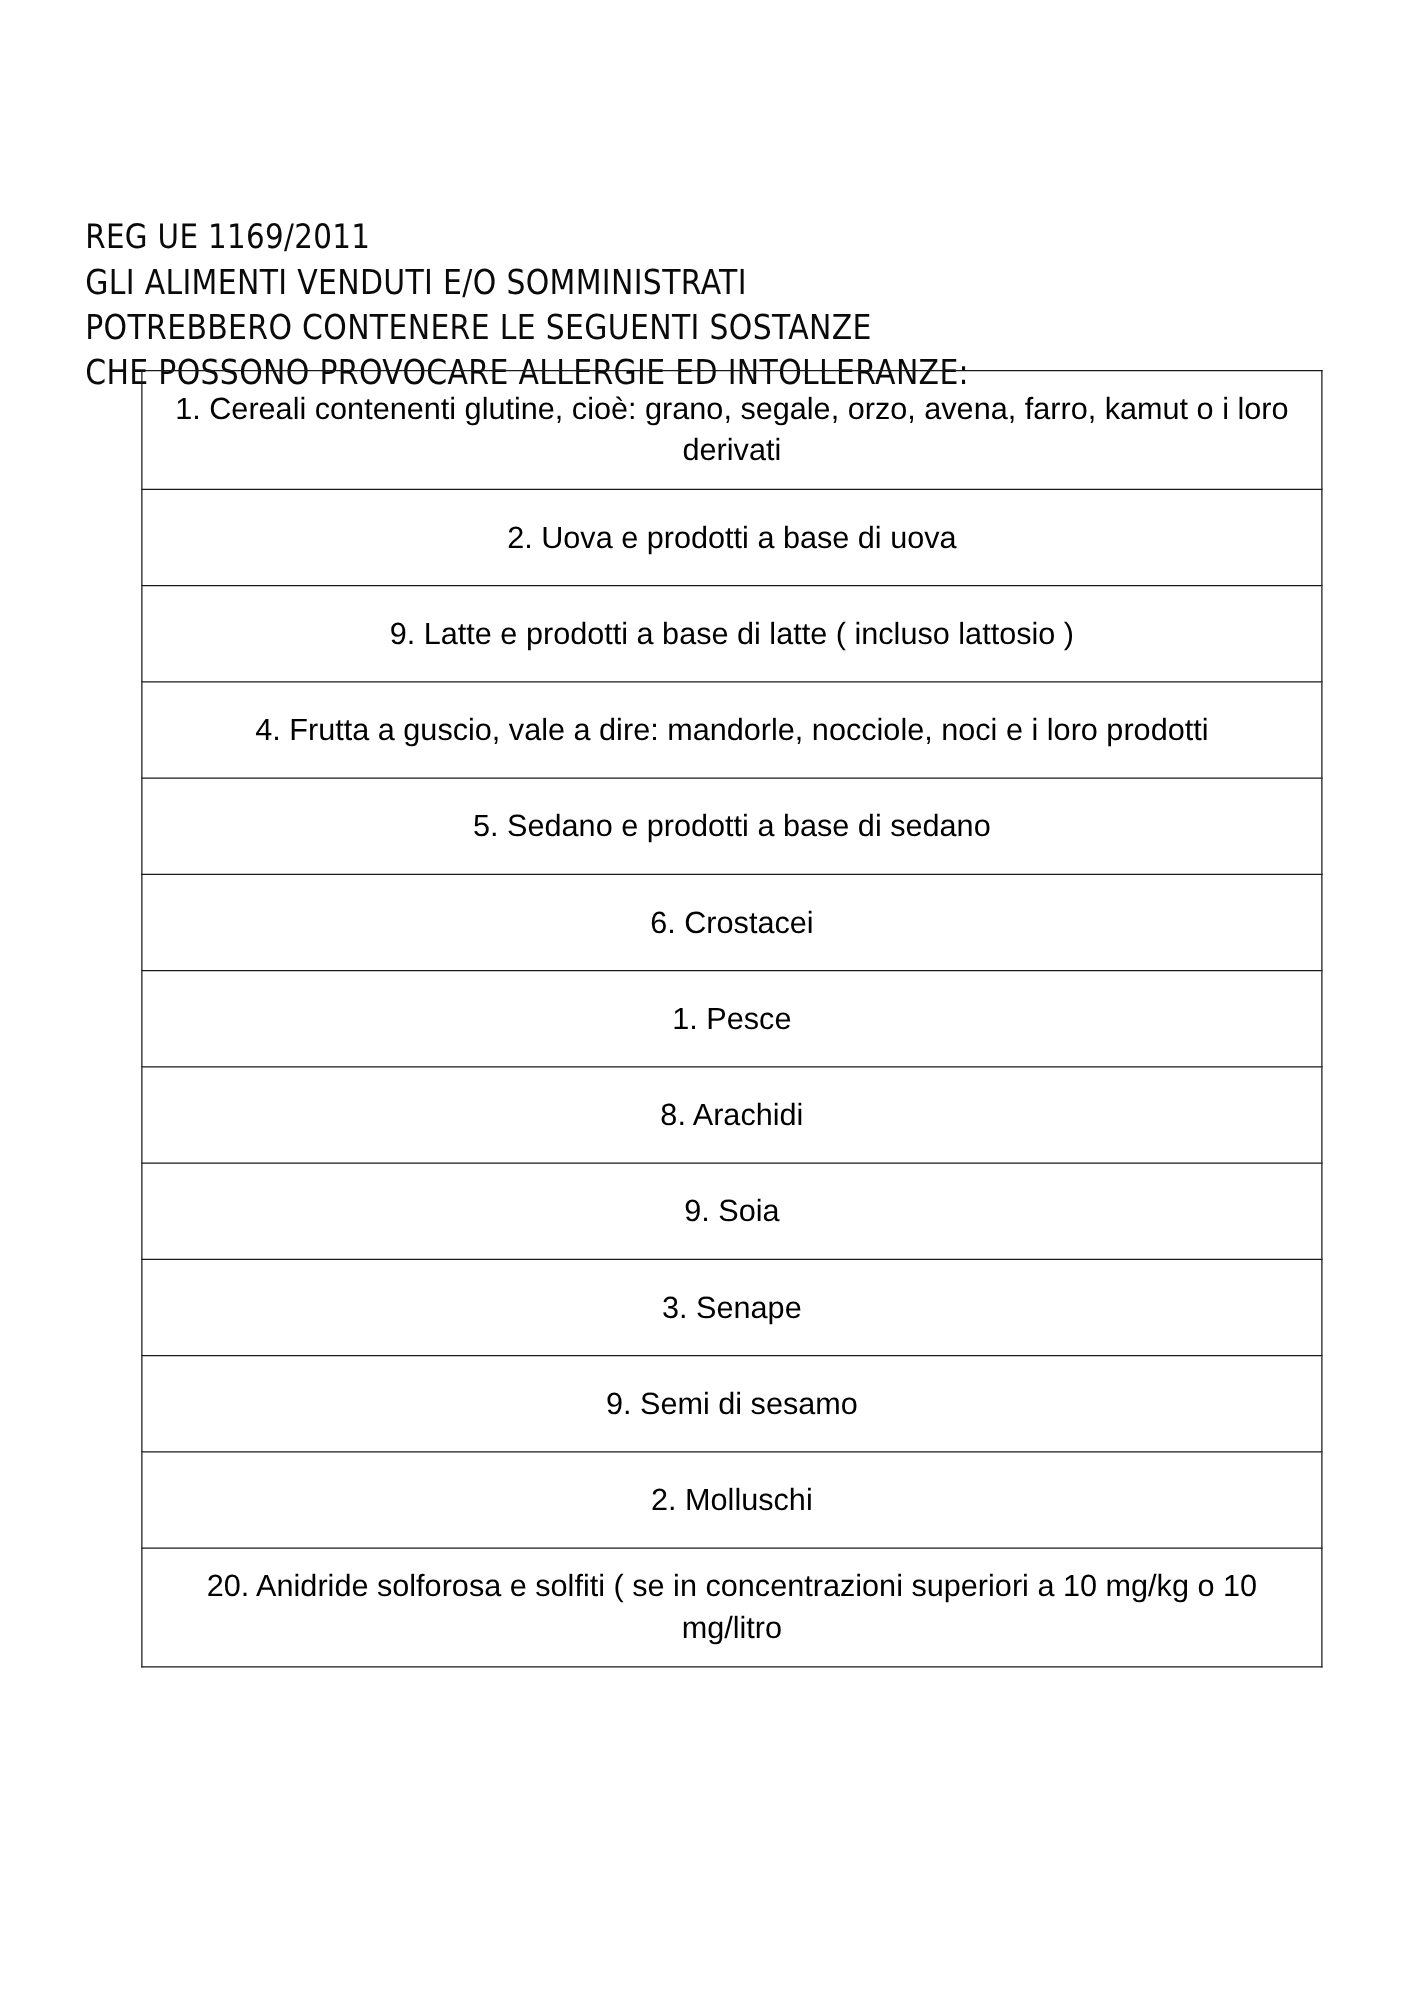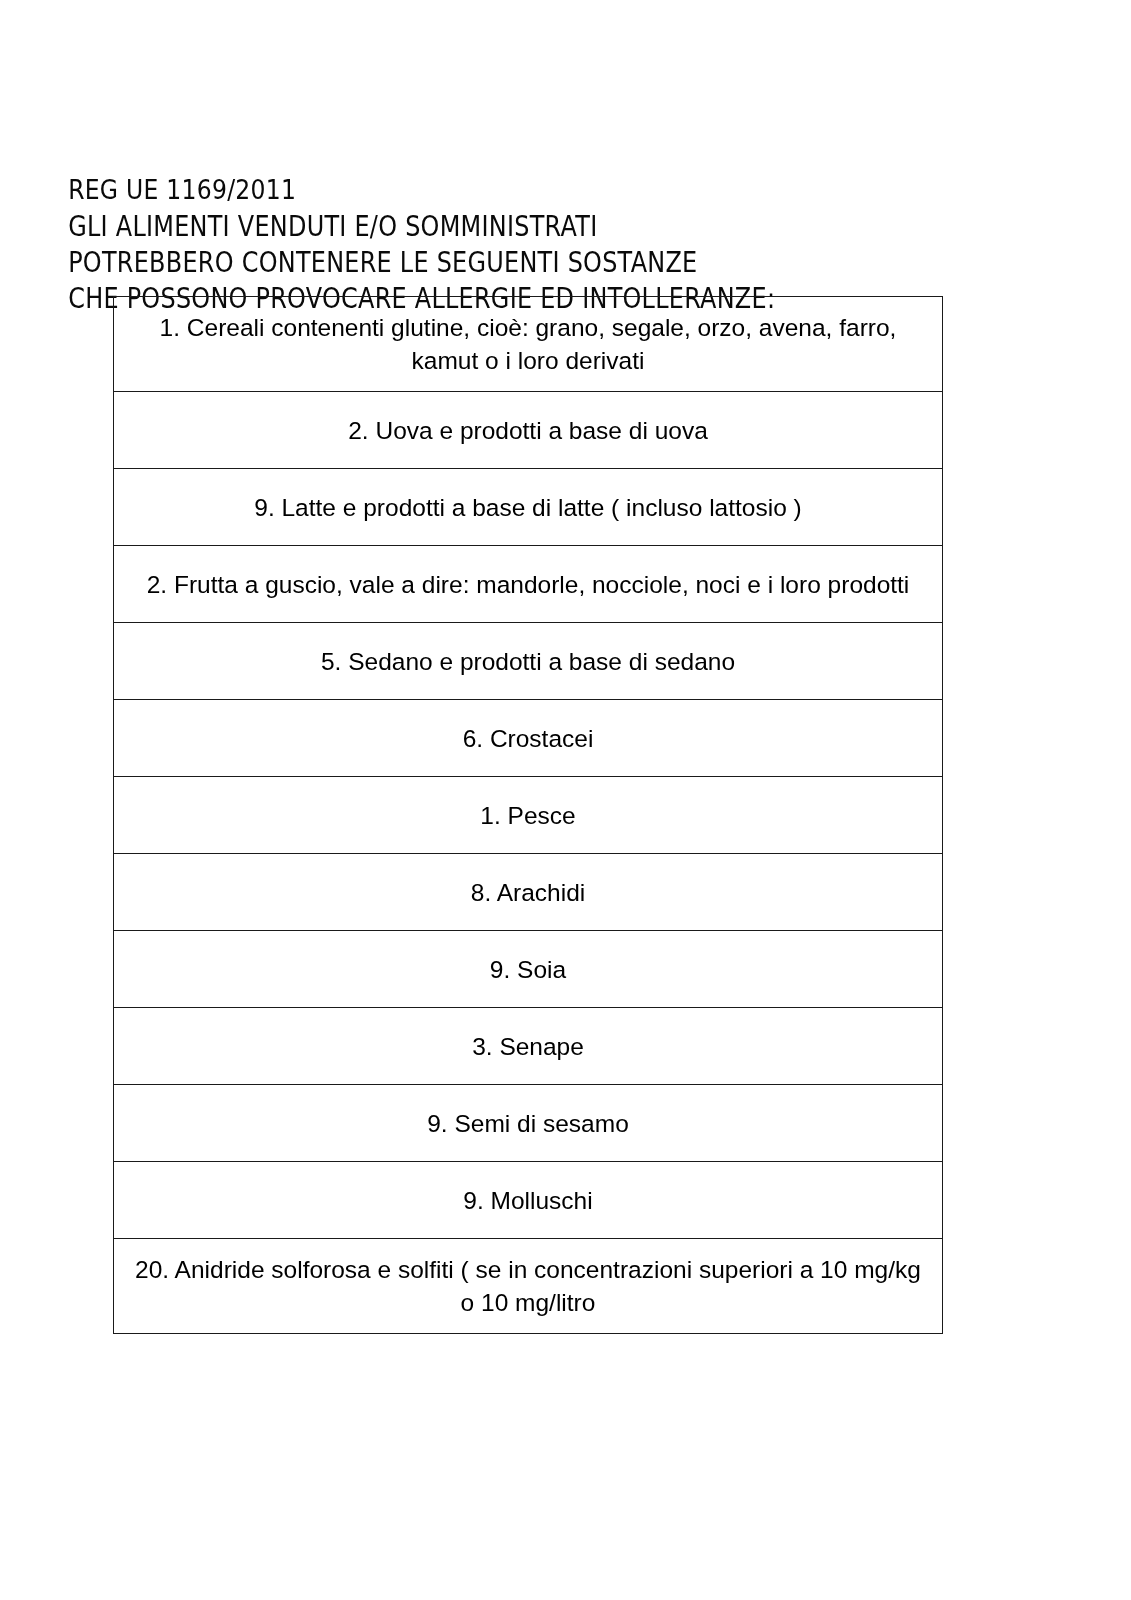--- a/index.html
+++ b/index.html
@@ -45,21 +45,21 @@
   .heading-line.l1 { font-size: 27px; }
   .heading-line.l2 { font-size: 27.5px; }
   .heading-line.l3 { font-size: 27.5px; }
   .heading-line.l4 { font-size: 27.5px; }
 
   
   .allergen-table {
     position: absolute;
     left: 113px;
     top: 296px;
-    width: 830px;
+    width: 945px;
     border-collapse: collapse;
     table-layout: fixed;
   }
   .allergen-table td {
     border: 1px solid #1a1a1a;
     padding: 0 14px;
     text-align: center;
     vertical-align: middle;
     font-family: "Liberation Sans", sans-serif;
     font-size: 24.5px;
@@ -86,21 +86,21 @@
       <tr class="double">
         <td>1. Cereali contenenti glutine, cioè: grano, segale, orzo, avena, farro, kamut o i loro derivati</td>
       </tr>
       <tr class="single">
         <td>2. Uova e prodotti a base di uova</td>
       </tr>
       <tr class="single">
         <td>9. Latte e prodotti a base di latte ( incluso lattosio )</td>
       </tr>
       <tr class="single">
-        <td>2. Frutta a guscio, vale a dire: mandorle, nocciole, noci e i loro prodotti</td>
+        <td>4. Frutta a guscio, vale a dire: mandorle, nocciole, noci e i loro prodotti</td>
       </tr>
       <tr class="single">
         <td>5. Sedano e prodotti a base di sedano</td>
       </tr>
       <tr class="single">
         <td>6. Crostacei</td>
       </tr>
       <tr class="single">
         <td>1. Pesce</td>
       </tr>
@@ -110,21 +110,21 @@
       <tr class="single">
         <td>9. Soia</td>
       </tr>
       <tr class="single">
         <td>3. Senape</td>
       </tr>
       <tr class="single">
         <td>9. Semi di sesamo</td>
       </tr>
       <tr class="single">
-        <td>9. Molluschi</td>
+        <td>2. Molluschi</td>
       </tr>
       <tr class="double">
         <td>20. Anidride solforosa e solfiti ( se in concentrazioni superiori a 10 mg/kg o 10 mg/litro</td>
       </tr>
     </tbody>
   </table>
 
 </div>
 
 </body></html>

